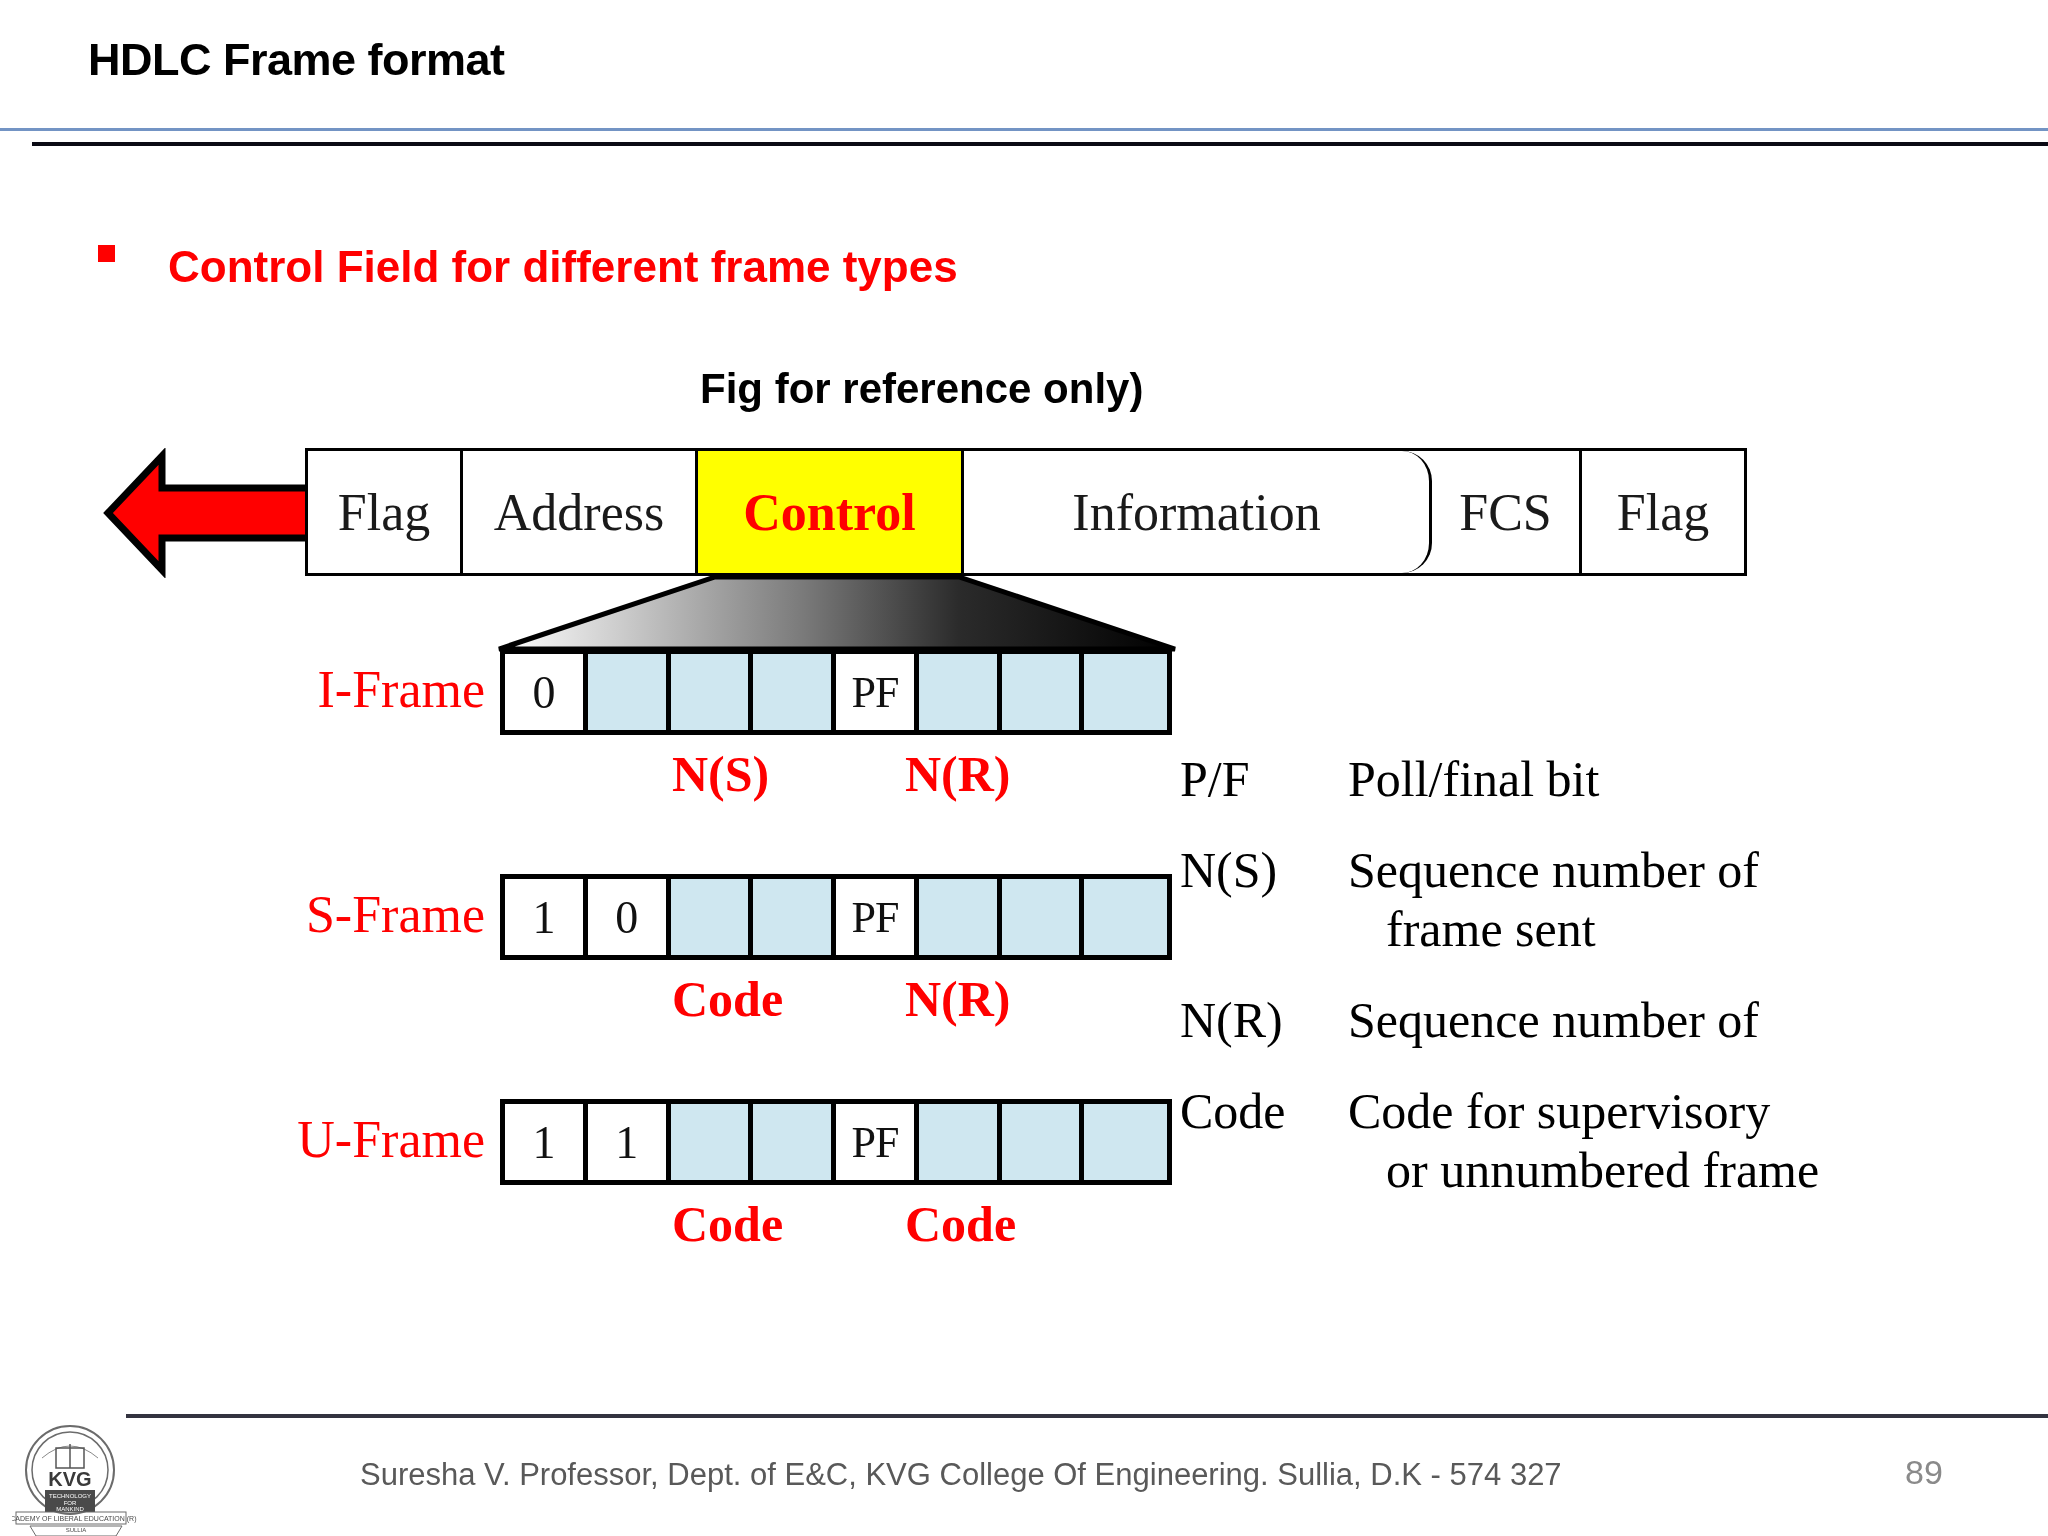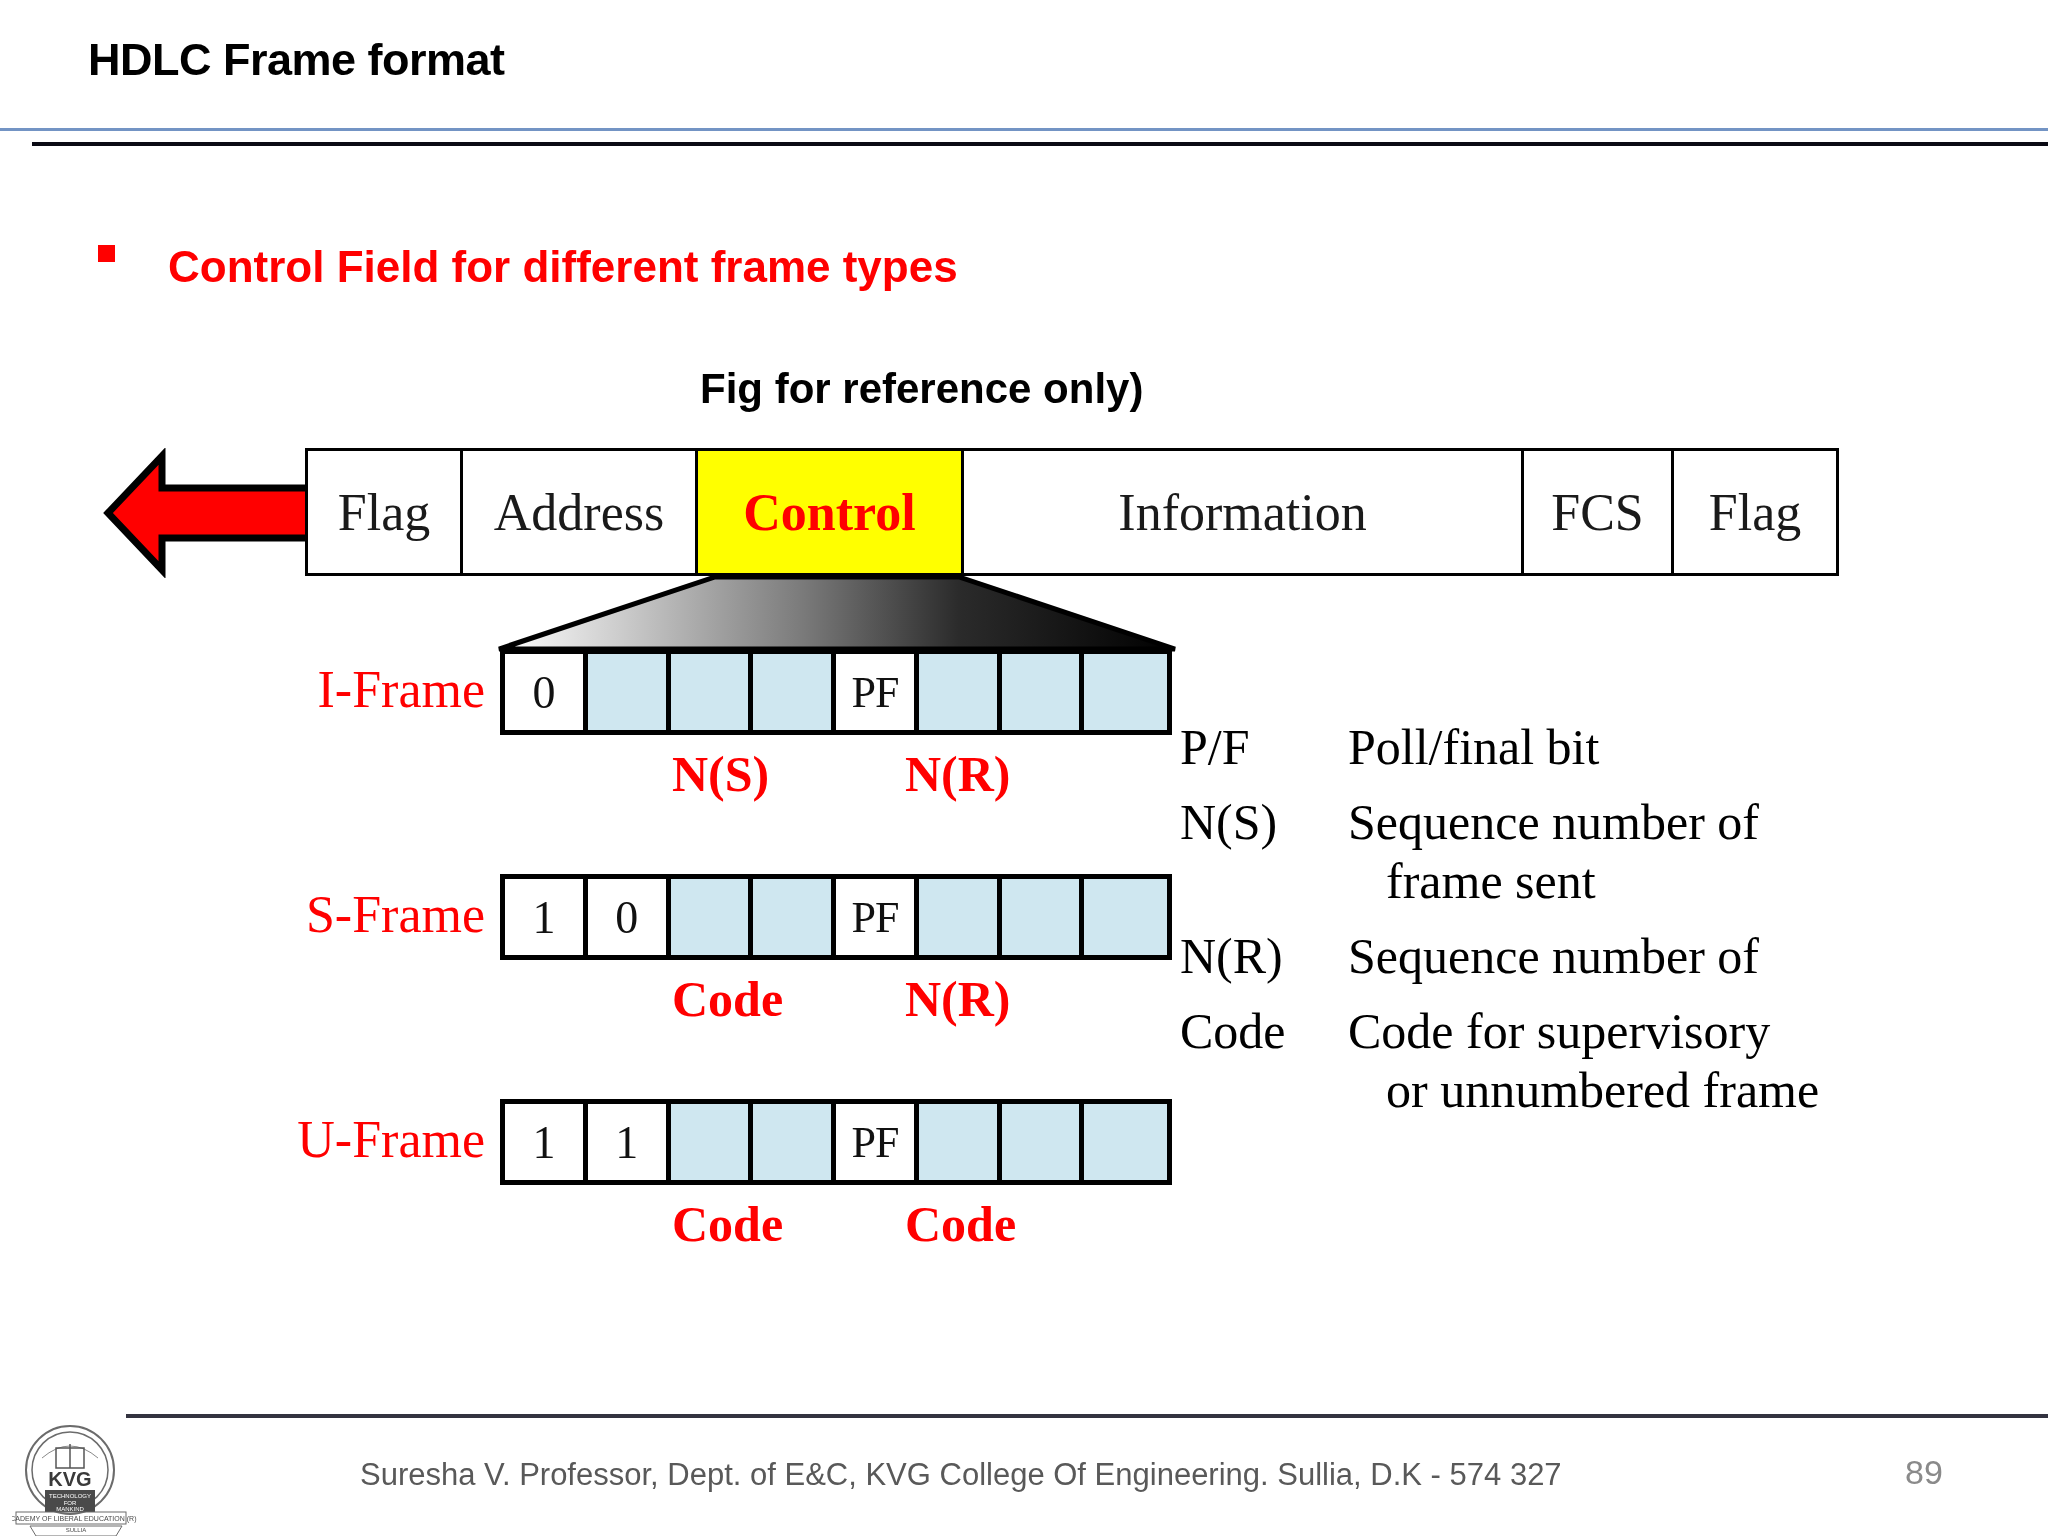--- a/index.html
+++ b/index.html
@@ -103,21 +103,21 @@
   .frame-cell:last-child { border-right: none; }
   .frame-cell.highlight {
     background: #ffff00;
     color: #ff0000;
     font-weight: bold;
     font-family: "Liberation Serif", serif;
   }
   #fc-flag1    { width: 155px; }
   #fc-address  { width: 235px; }
   #fc-control  { width: 266px; }
-  #fc-info     { width: 560px; }
+  #fc-info     { width: 468px; border-radius: 30px; }
   #fc-fcs      { width: 150px; }
   #fc-flag2    { width: 162px; }
 
   
   #red-arrow {
     position: absolute;
     left: 100px;
     top: 448px;
     width: 215px;
     height: 130px;
@@ -193,20 +193,21 @@
   
   #legend {
     position: absolute;
     left: 1180px;
     top: 718px;
     width: 820px;
   }
   .legend-row {
     display: flex;
     margin-bottom: 16px;
+    margin-top: 32px;
   }
   .legend-term {
     width: 168px;
     flex: 0 0 168px;
     font-family: "Liberation Serif", serif;
     font-size: 50px;
     color: #000000;
     line-height: 1.18;
   }
   .legend-def {

